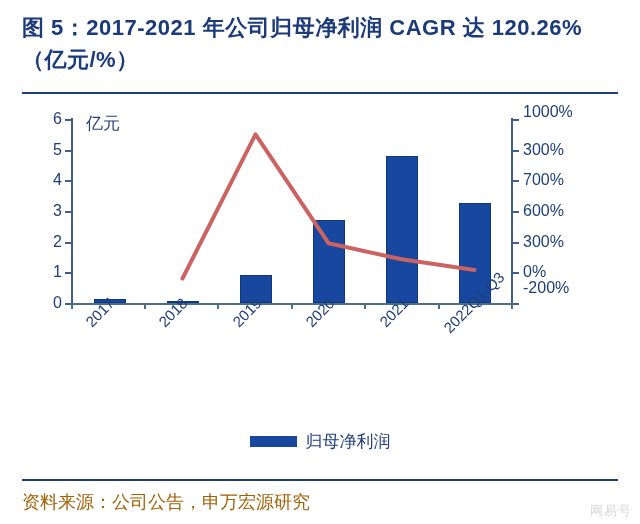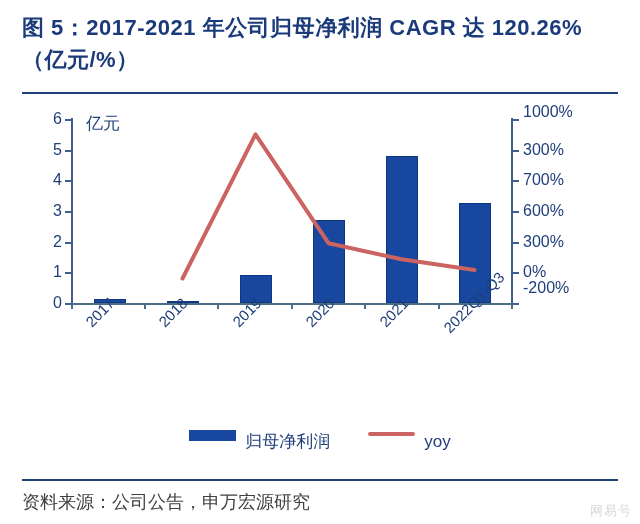--- a/index.html
+++ b/index.html
@@ -144,21 +144,21 @@
     left: 0;
     top: 330px;
     width: 640px;
     display: flex;
     justify-content: center;
     align-items: center;
     gap: 38px;
   }
   .legend-item {
     display: flex;
-    align-items: flex-start;
+    align-items: center;
     gap: 9px;
   }
   .legend-swatch-bar {
     width: 47px;
     height: 11px;
     background: #17479e;
   }
   .legend-swatch-line {
     width: 47px;
     height: 4px;
@@ -176,21 +176,21 @@
     left: 22px;
     top: 479px;
     width: 596px;
     height: 2px;
     background: #1f3f7a;
   }
   #source-text {
     position: absolute;
     left: 22px;
     top: 490px;
-    color: #404040;
+    color: #a16207;
     font-size: 18px;
   }
   #watermark {
     position: absolute;
     right: 8px;
     bottom: 4px;
     font-size: 13px;
     color: #d8d8d8;
     letter-spacing: 1px;
   }
@@ -265,22 +265,18 @@
   <div class="xcat" style="left:229px; top:218px">2019</div>
   <div class="xcat" style="left:302px; top:218px">2020</div>
   <div class="xcat" style="left:376px; top:218px">2021</div>
   <div class="xcat" style="left:440px; top:224px">2022Q1-Q3</div>
 
   <div id="legend">
     <div class="legend-item">
       <span class="legend-swatch-bar"></span>
       <span class="legend-text">归母净利润</span>
     </div>
-    <div class="legend-item">
-      <span class="legend-swatch-line"></span>
-      <span class="legend-text">yoy</span>
-    </div>
   </div>
 </div>
 
 <div id="footer-rule"></div>
 <div id="source-text">资料来源：公司公告，申万宏源研究</div>
 <div id="watermark">网易号</div>
 
 </body></html>

